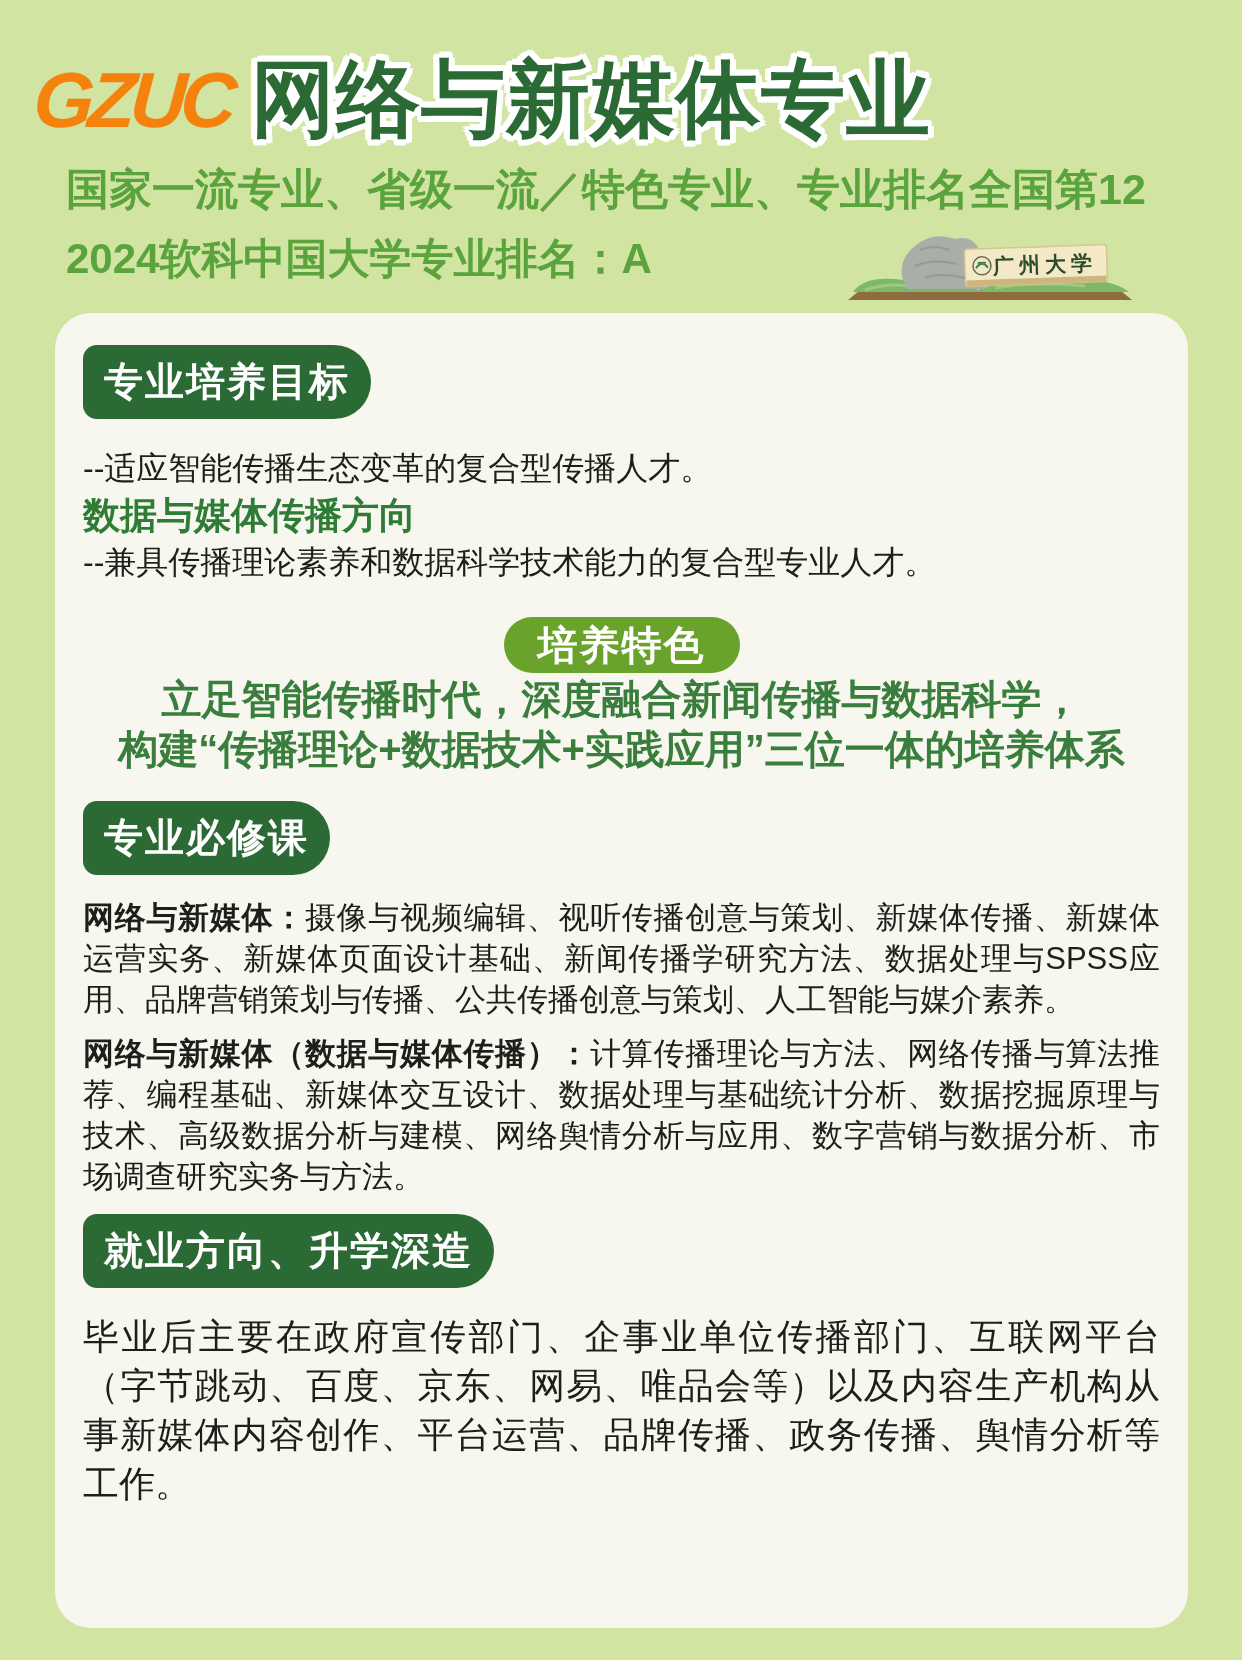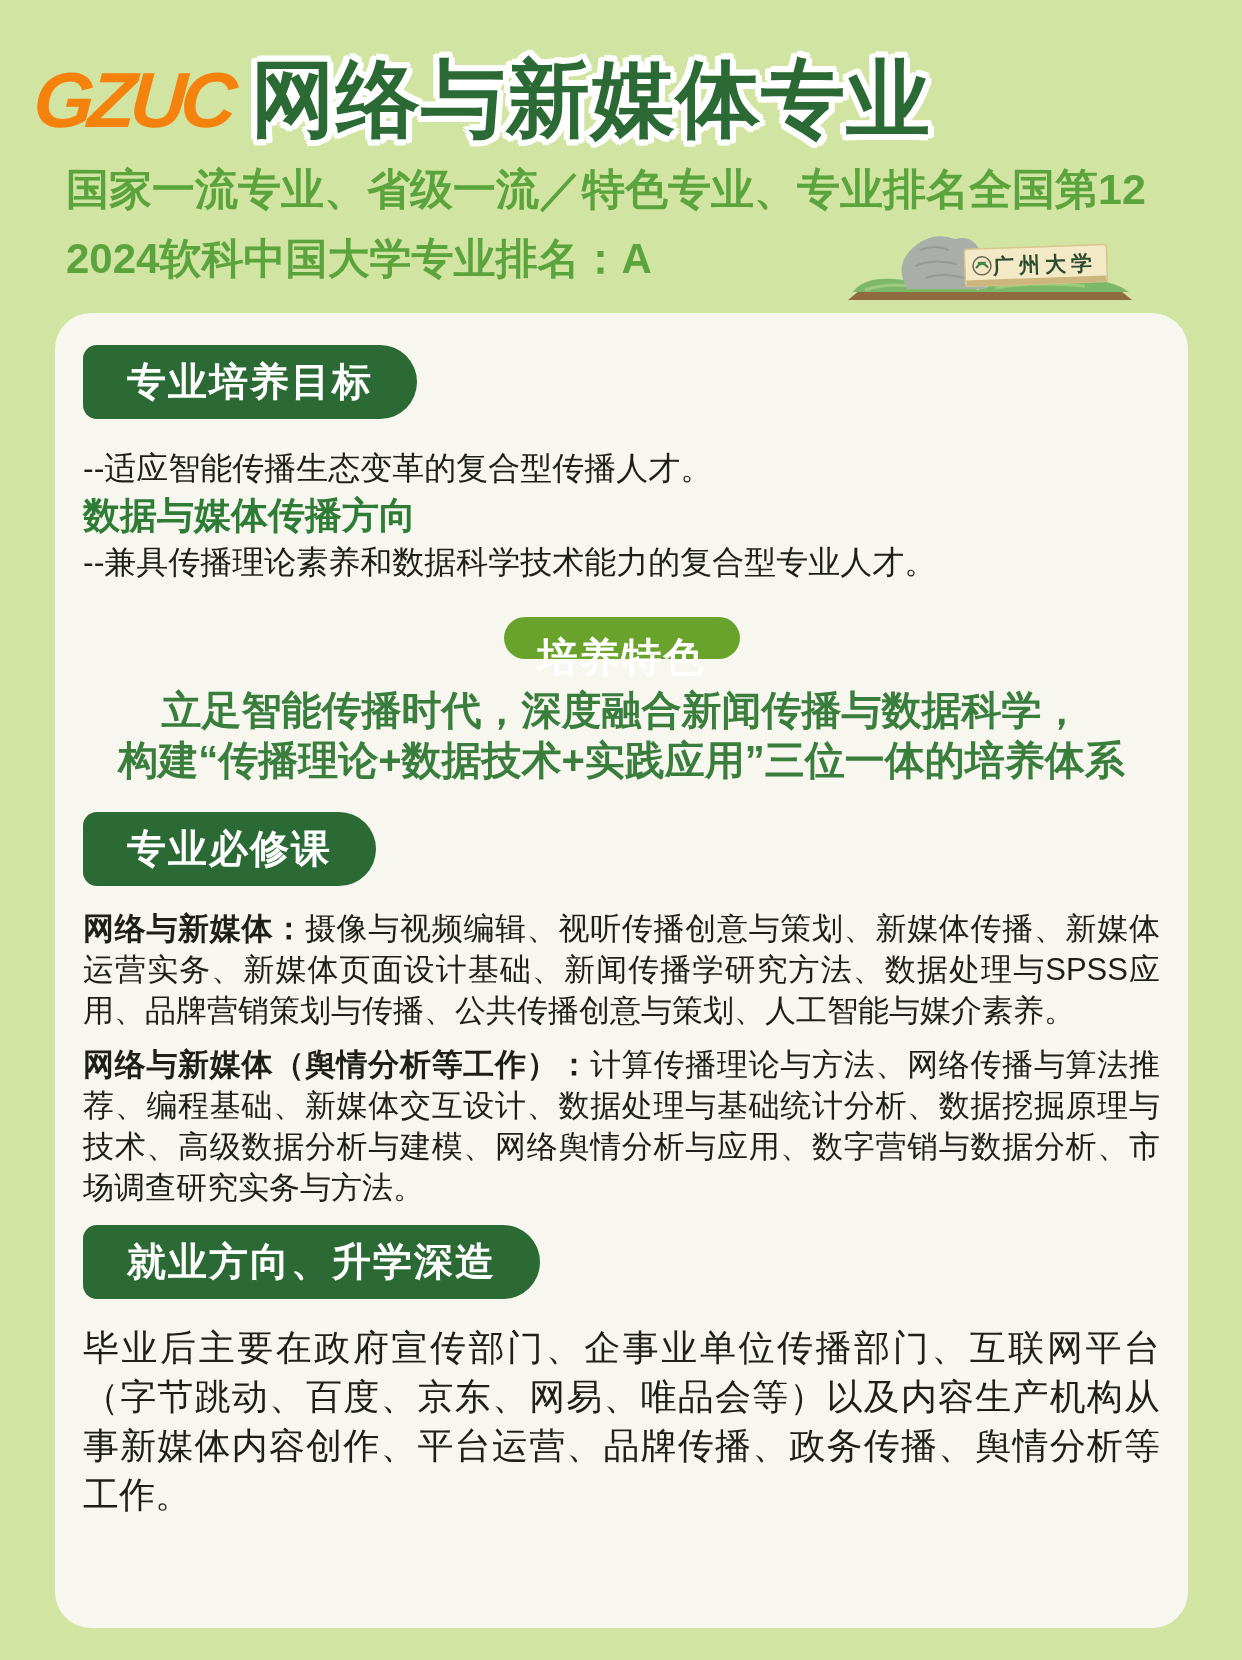--- a/index.html
+++ b/index.html
@@ -68,43 +68,43 @@
     padding: 32px 28px 0 28px;
   }
   .section-tab {
     display: inline-block;
     background: #2b6a35;
     color: #ffffff;
     font-size: 39px;
     font-weight: bold;
     line-height: 74px;
     height: 74px;
-    padding: 0 44px;
+    padding: 0 21px;
     border-radius: 14px 37px 37px 14px;
     letter-spacing: 2px;
   }
   .goal-block { margin-top: 26px; font-size: 32px; line-height: 47px; }
   .dir-title { color: #2f7c36; font-weight: bold; font-size: 37px; }
   .dir-desc { color: #1e1e1a; }
 
   .pill-wrap { text-align: center; margin-top: 31px; }
   .pill {
     display: inline-block;
     background: #6aa32c;
     color: #fff;
     font-size: 40px;
     font-weight: bold;
     line-height: 56px;
-    height: 42px;
-    padding: 12px 34px;
+    height: 56px;
+    padding: 0 34px;
     border-radius: 28px;
     letter-spacing: 2px;
   }
   .feature-lines {
-    margin-top: 10px;
+    margin-top: 1px;
     text-align: center;
     color: #3a7e3d;
     font-size: 40px;
     font-weight: bold;
     line-height: 50px;
   }
 
   .tab2 { margin-top: 27px; }
   .courses { margin-top: 22px; color: #1e1e1a; font-size: 31px; line-height: 41px; text-align: justify; }
   .courses p.first { margin-bottom: 13px; }
@@ -163,21 +163,21 @@
     </div>
     <div class="feature-lines">
       <div>立足智能传播时代，深度融合新闻传播与数据科学，</div>
       <div>构建“传播理论+数据技术+实践应用”三位一体的培养体系</div>
     </div>
 
     <div class="section-tab tab2">专业必修课</div>
 
     <div class="courses">
       <p class="first"><span class="lead">网络与新媒体：</span><span>摄像与视频编辑、视听传播创意与策划、新媒体传播、新媒体运营实务、新媒体页面设计基础、新闻传播学研究方法、数据处理与SPSS应用、品牌营销策划与传播、公共传播创意与策划、人工智能与媒介素养。</span></p>
-      <p><span class="lead">网络与新媒体（舆情分析等工作）：</span><span>计算传播理论与方法、网络传播与算法推荐、编程基础、新媒体交互设计、数据处理与基础统计分析、数据挖掘原理与技术、高级数据分析与建模、网络舆情分析与应用、数字营销与数据分析、市场调查研究实务与方法。</span></p>
+      <p><span class="lead">网络与新媒体（数据与媒体传播）：</span><span>计算传播理论与方法、网络传播与算法推荐、编程基础、新媒体交互设计、数据处理与基础统计分析、数据挖掘原理与技术、高级数据分析与建模、网络舆情分析与应用、数字营销与数据分析、市场调查研究实务与方法。</span></p>
     </div>
 
     <div class="section-tab tab3">就业方向、升学深造</div>
 
     <div class="career">
       <p>毕业后主要在政府宣传部门、企事业单位传播部门、互联网平台（字节跳动、百度、京东、网易、唯品会等）以及内容生产机构从事新媒体内容创作、平台运营、品牌传播、政务传播、舆情分析等工作。</p>
     </div>
 
   </div>
 </div>

